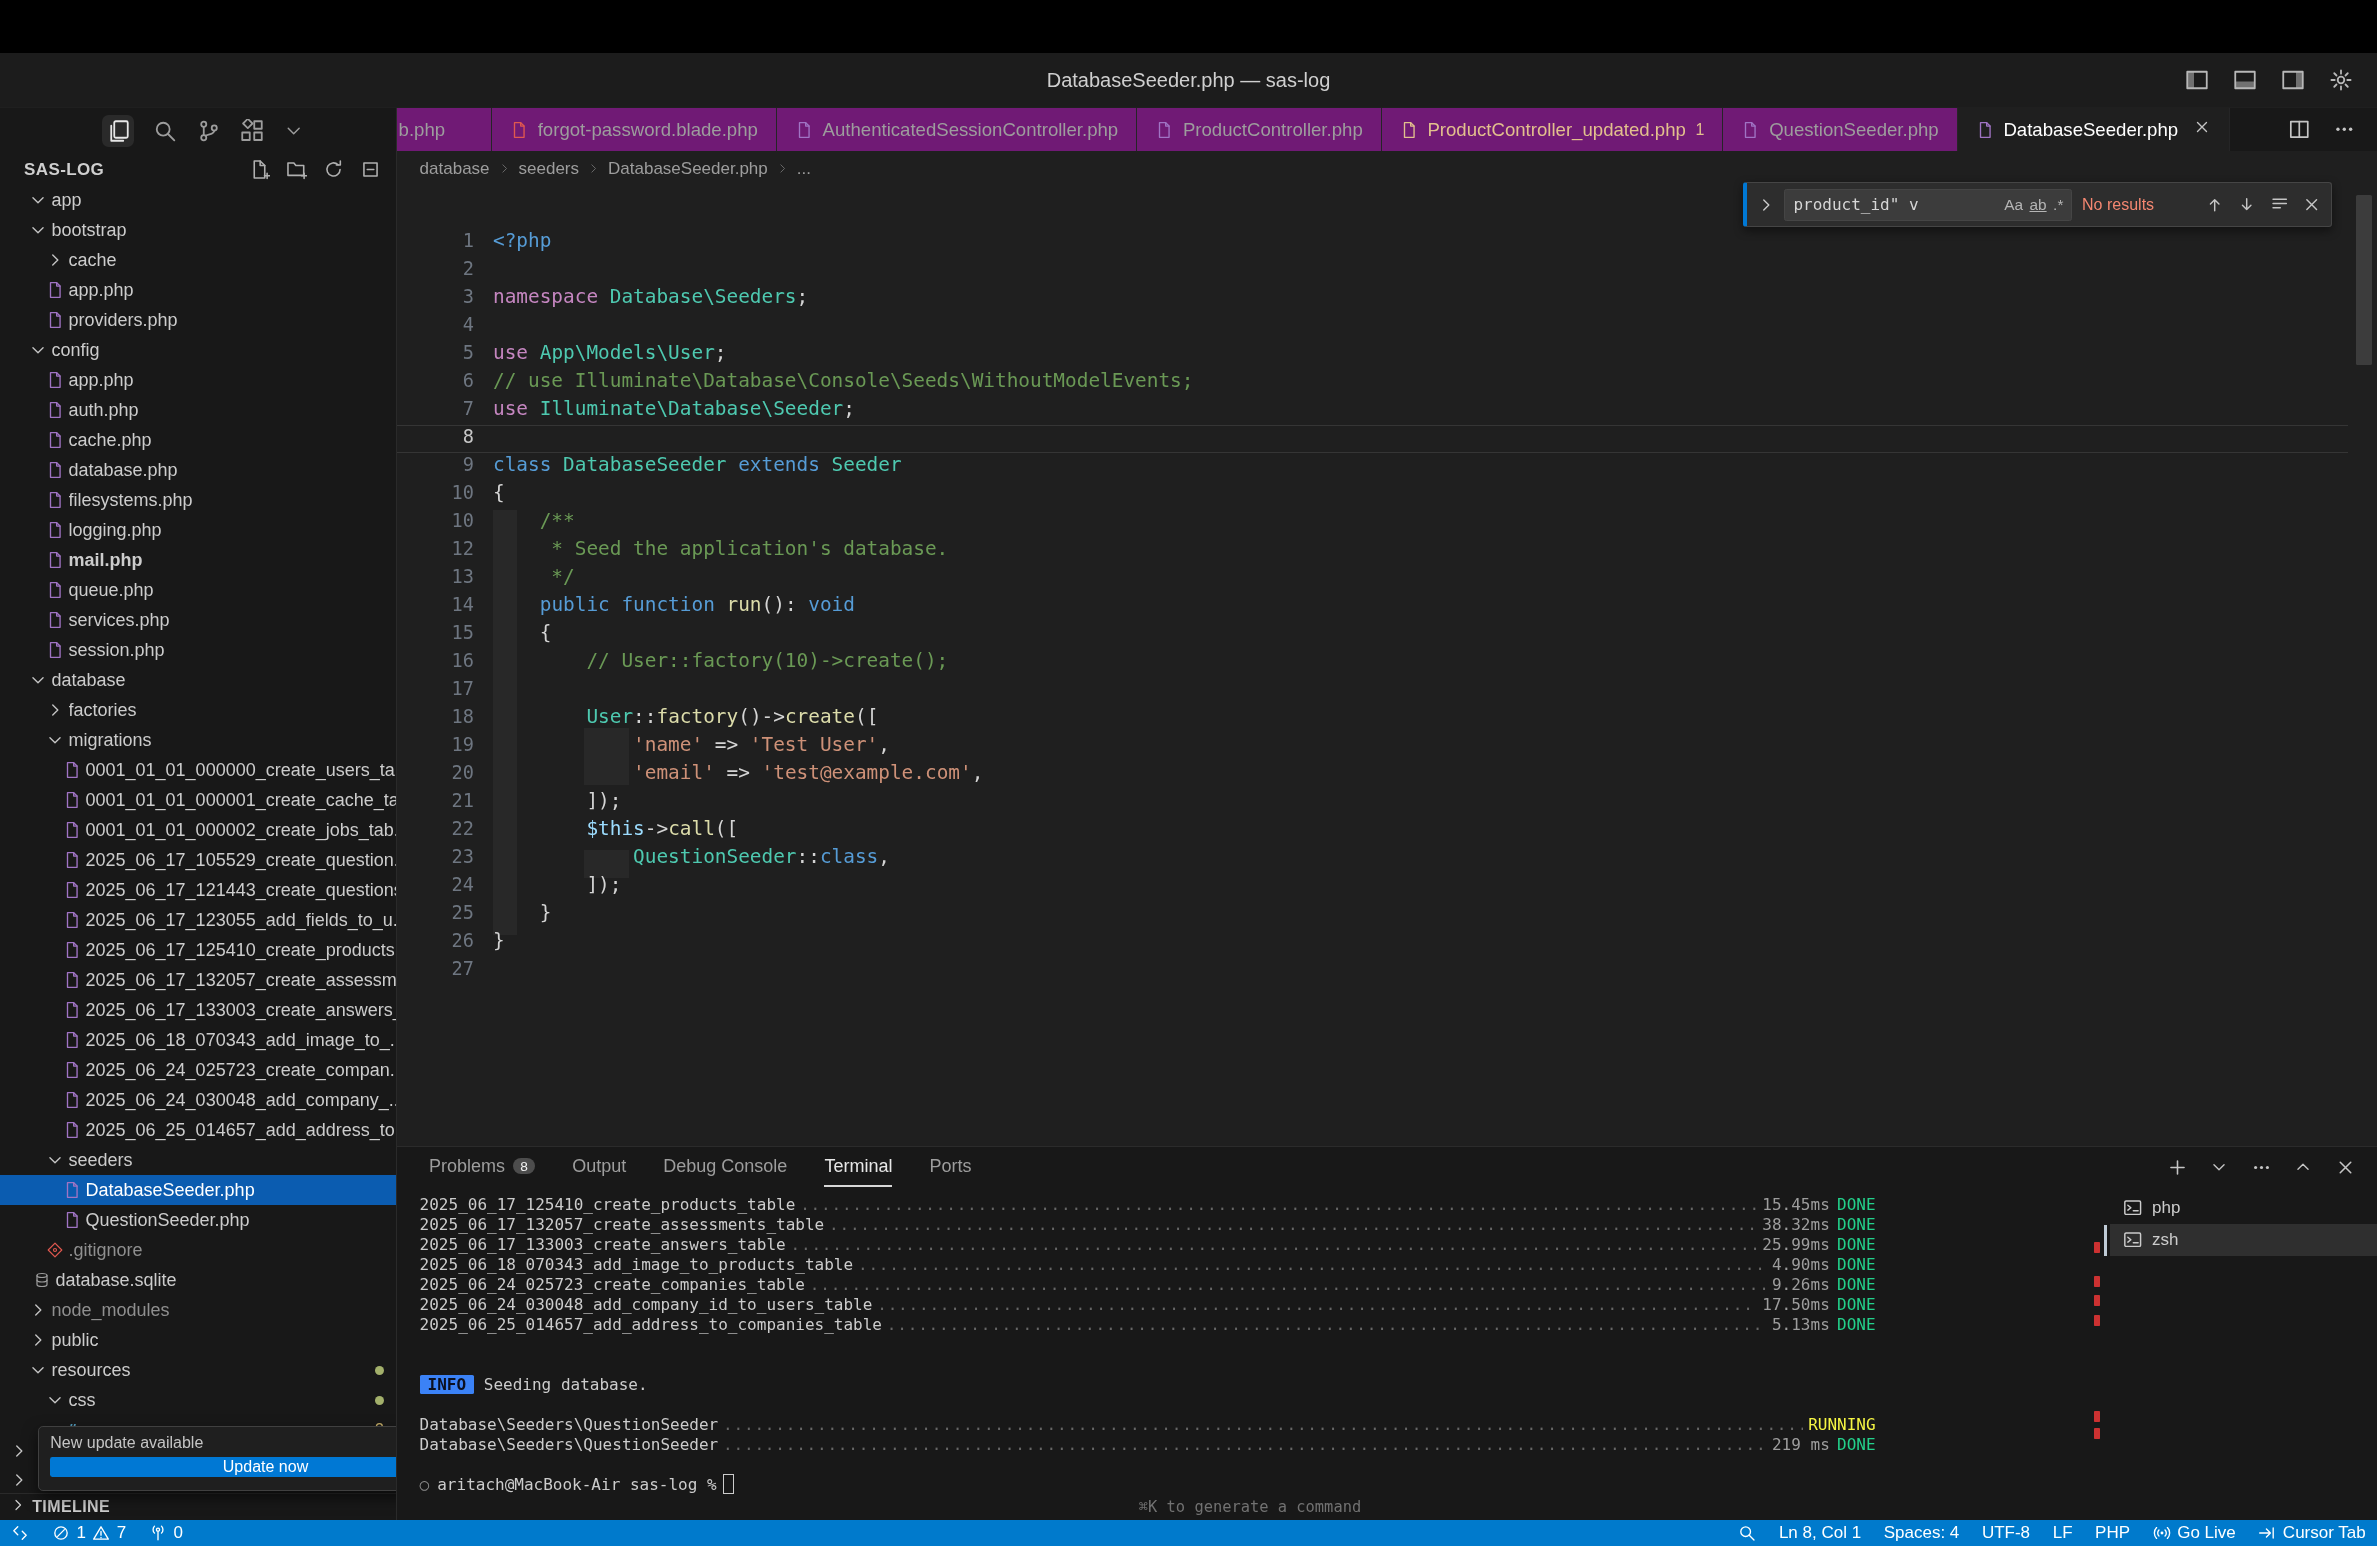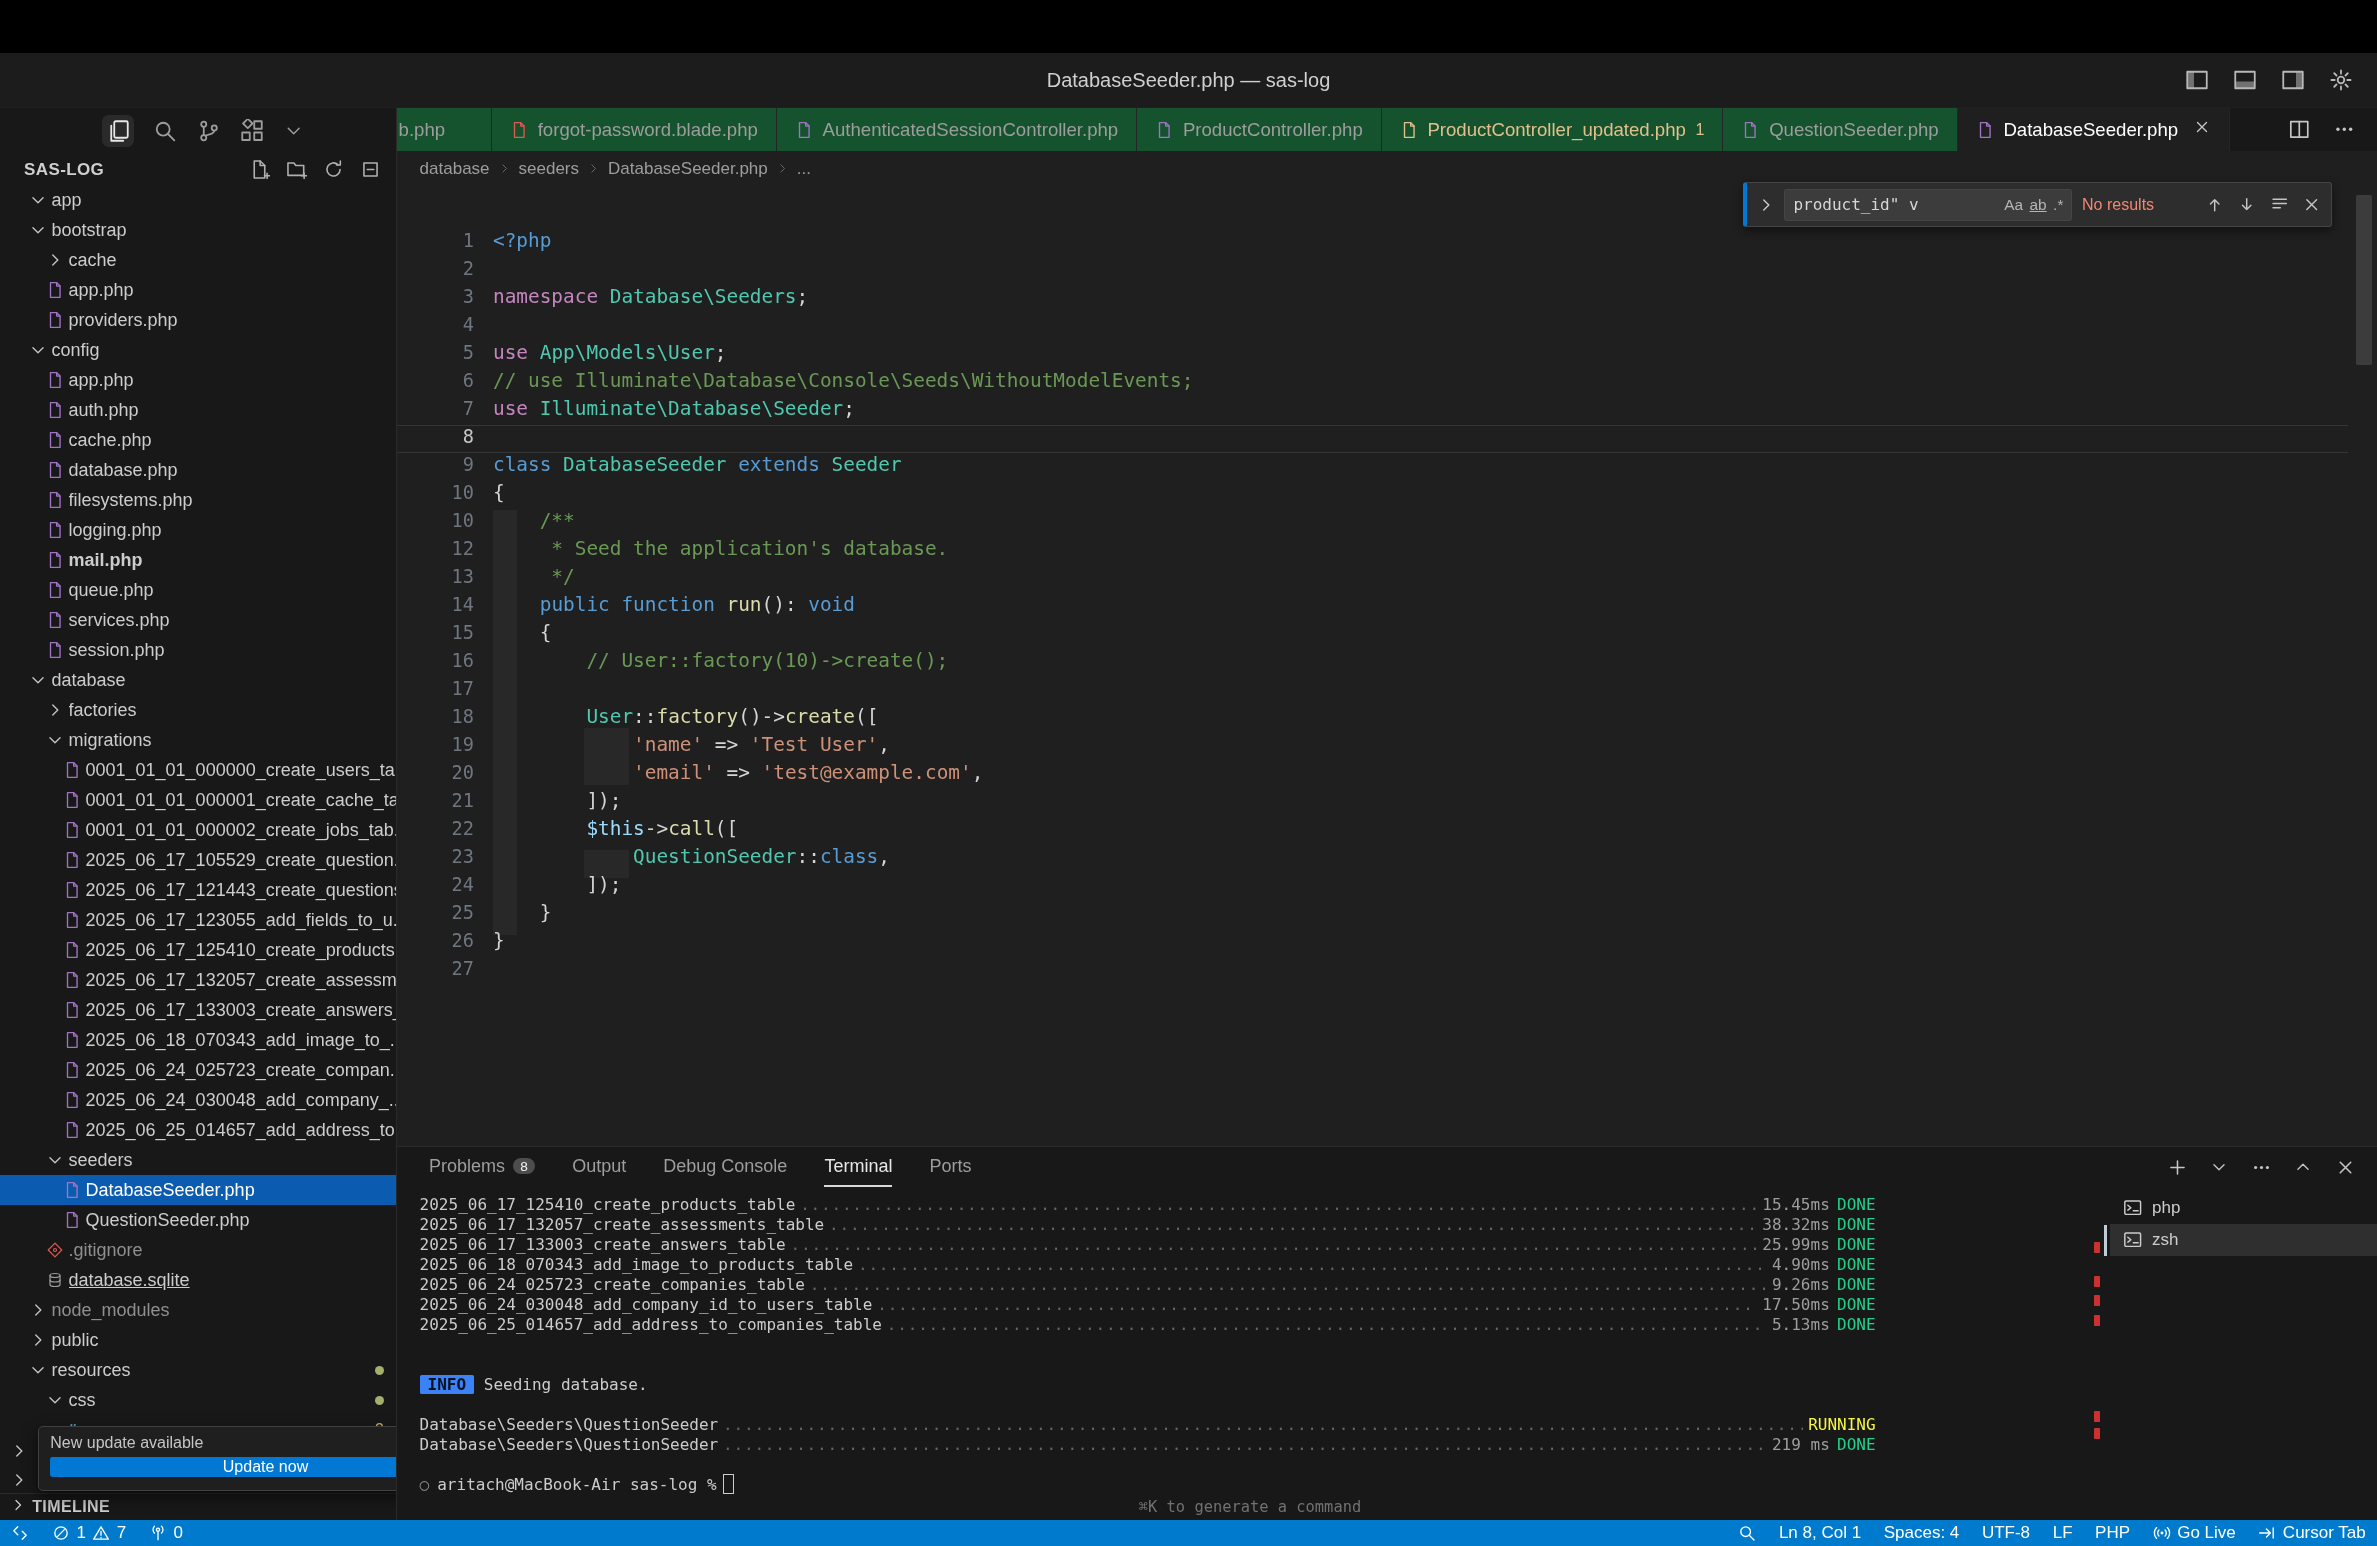--- a/index.html
+++ b/index.html
@@ -34,21 +34,21 @@
   .collapsed-row{position:absolute;left:9.7px;width:24px;height:27.5px;display:flex;align-items:center;color:#c5c5c5}
   #timeline{position:absolute;left:0;top:1385px;width:397px;height:27.5px;border-top:0.8px solid #2a2a2a;display:flex;align-items:center;gap:6.5px;padding-left:9.7px;color:#cfcfcf;font-size:16px;font-weight:700;letter-spacing:0.4px;background:#181818}
 
   #toast{position:absolute;left:38px;top:1318px;width:455px;height:65px;background:#1f1f1f;border:0.8px solid #404040;border-radius:4.9px;box-shadow:0 6.5px 14.6px rgba(0,0,0,.55);z-index:9;padding:6.5px 11.3px}
   .toast-top{display:flex;align-items:center;font-size:16px;color:#c5c5c5}
   .toast-btn{margin-top:5.7px;height:20px;background:#0078d4;color:#fff;font-size:16px;display:flex;align-items:center;justify-content:center;border-radius:2.4px;cursor:pointer}
 
   #editorcol{position:absolute;left:397px;top:108px;width:1980px;height:1413px}
   #tabbar{position:absolute;left:0;top:0;width:1980px;height:43px;background:#181818;display:flex}
   #tabs{display:flex;height:43px;overflow:hidden;flex:1;margin-right:105px}
-  .tab{flex:none;height:43px;display:flex;align-items:center;gap:9.7px;padding:0 18px;background:#14532d;border-right:0.8px solid #252526;color:#9d9d9d;font-size:18.6px;cursor:pointer;white-space:nowrap}
+  .tab{flex:none;height:43px;display:flex;align-items:center;gap:9.7px;padding:0 18px;background:#701a75;border-right:0.8px solid #252526;color:#9d9d9d;font-size:18.6px;cursor:pointer;white-space:nowrap}
   .tab.active{background:#1f1f1f;color:#fff}
   .tab.modified{color:#e2c08d}
   .tab.truncated{width:95px;padding:0 6.5px 0 1.6px;overflow:hidden}
   .tab .tbadge2{font-size:16px}
   .tab .closew{margin-left:4.9px;color:#c5c5c5}
   #tabActions{position:absolute;right:21px;top:0;height:43px;display:flex;align-items:center;gap:22.6px;color:#c5c5c5}
 
   #breadcrumb{position:absolute;left:22.6px;top:43px;height:35px;display:flex;align-items:center;gap:8px;font-size:17px;color:#9d9d9d}
   #breadcrumb .sep{color:#6a6a6a;display:flex}
 
@@ -511,21 +511,21 @@
       </div>
       <div class="trow dim" style="padding-left: 41px;">
         <span class="tcol" style="color: rgb(224, 88, 79);">
           <svg width="16" height="16" viewBox="0 0 16 16" fill="none" stroke="currentColor" stroke-width="1.2" stroke-linecap="round" stroke-linejoin="round">
             <rect x="3.2" y="3.2" width="9.6" height="9.6" transform="rotate(45 8 8)"></rect>
             <circle cx="8" cy="8" r="1.5"></circle>
           </svg>
         </span>
         <span class="tlabel">.gitignore</span>
       </div>
-      <div class="trow" style="padding-left: 41px; text-decoration: underline;">
+      <div class="trow" style="padding-left: 28px;">
         <span class="tcol" style="color: rgb(157, 157, 157);">
           <svg width="16" height="16" viewBox="0 0 16 16" fill="none" stroke="currentColor" stroke-width="1.2" stroke-linecap="round" stroke-linejoin="round">
             <ellipse cx="8" cy="3.5" rx="5" ry="2"></ellipse>
             <path d="M3 3.5v9c0 1.1 2.2 2 5 2s5-.9 5-2v-9"></path>
             <path d="M3 8c0 1.1 2.2 2 5 2s5-.9 5-2"></path>
           </svg>
         </span>
         <span class="tlabel">database.sqlite</span>
       </div>
       <div class="trow dim" style="padding-left: 24px;">

